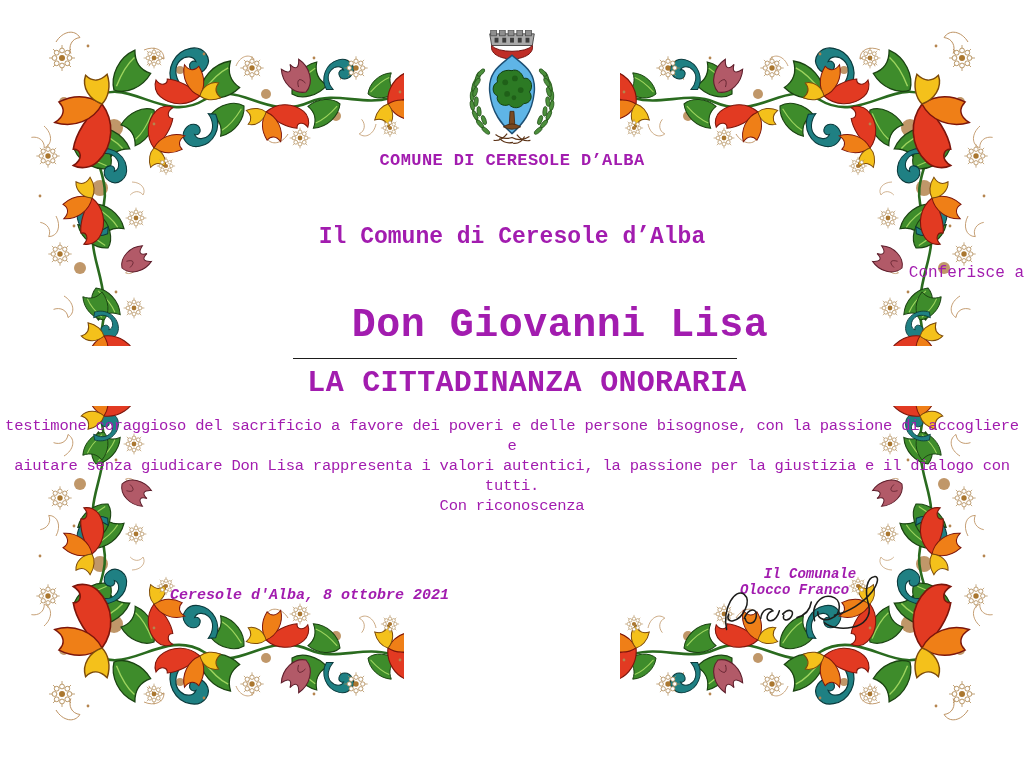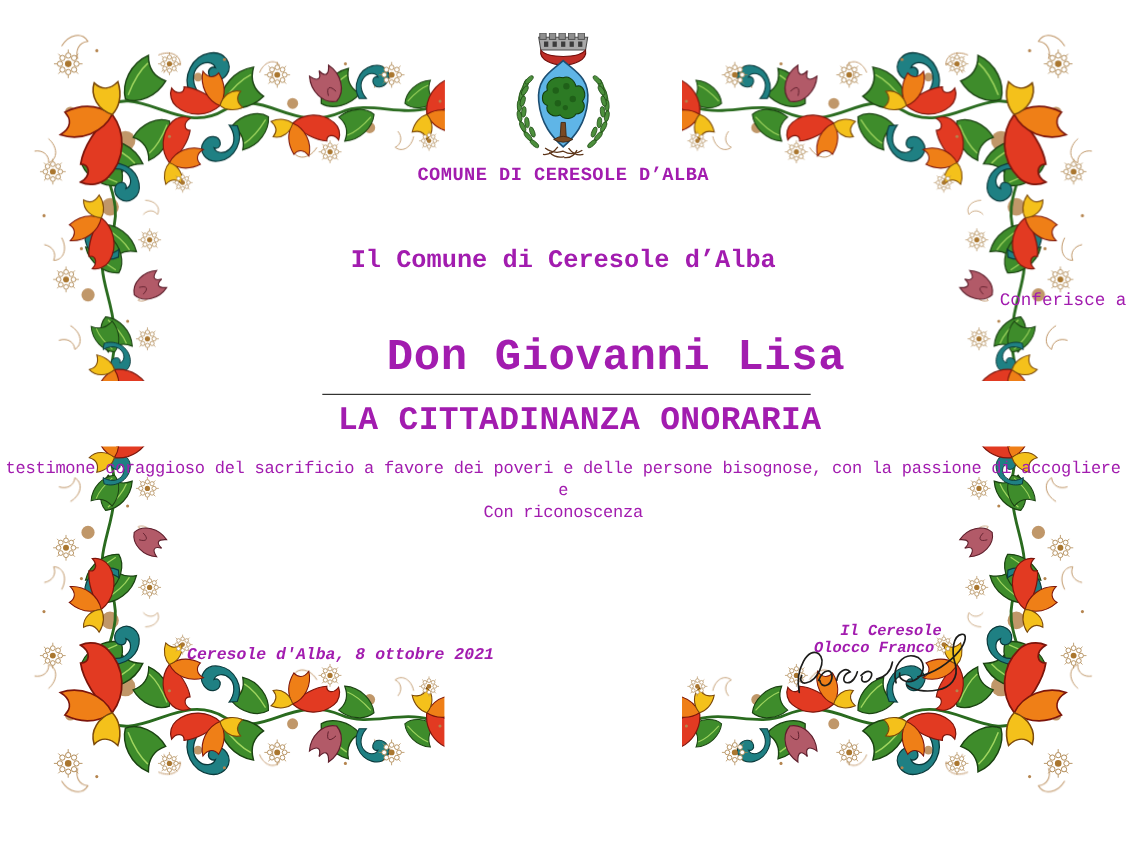--- a/index.html
+++ b/index.html
@@ -257,27 +257,28 @@
   <div class="centered confers">Conferisce a</div>
 
   <div class="centered recipient">Don Giovanni Lisa</div>
 
   <div class="divider"></div>
 
   <div class="centered honor">LA CITTADINANZA ONORARIA</div>
 
   <div class="centered citation">
     <div>testimone coraggioso del sacrificio a favore dei poveri e delle persone bisognose, con la passione di accogliere e</div>
+    <div>aiutare senza giudicare Don Lisa rappresenta i valori autentici, la passione per la giustizia e il dialogo con tutti.</div>
     <div>Con riconoscenza</div>
   </div>
 
 
   <div class="place-date">Ceresole d'Alba, 8 ottobre 2021</div>
 
-  <div class="sig-role">Il Ceresole</div>
+  <div class="sig-role">Il Comunale</div>
   <div class="sig-name">Olocco Franco</div>
 
   <svg class="sig-scrawl" viewBox="0 0 150 60">
     <g fill="none" stroke="#1d1d1b" stroke-width="1.4" stroke-linecap="round">
       <path d="M6,50 C2,30 14,12 22,18 C29,24 21,40 12,42 C8,43 6,40 8,36"></path>
       <path d="M22,40 c4,-10 12,-10 11,-2 c-1,7 -9,9 -10,2"></path>
       <path d="M37,40 c1,-8 8,-11 11,-7 c-6,2 -7,9 -2,9 c4,0 7,-5 8,-9"></path>
       <path d="M57,36 c6,-6 11,-3 8,2 c-3,5 -9,4 -7,-1"></path>
       <path d="M70,39 c8,-2 12,-8 13,-14"></path>
       <path d="M86,42 c-4,-14 6,-24 15,-22 c10,2 10,16 0,20 c-7,3 -13,-1 -12,-6"></path>

